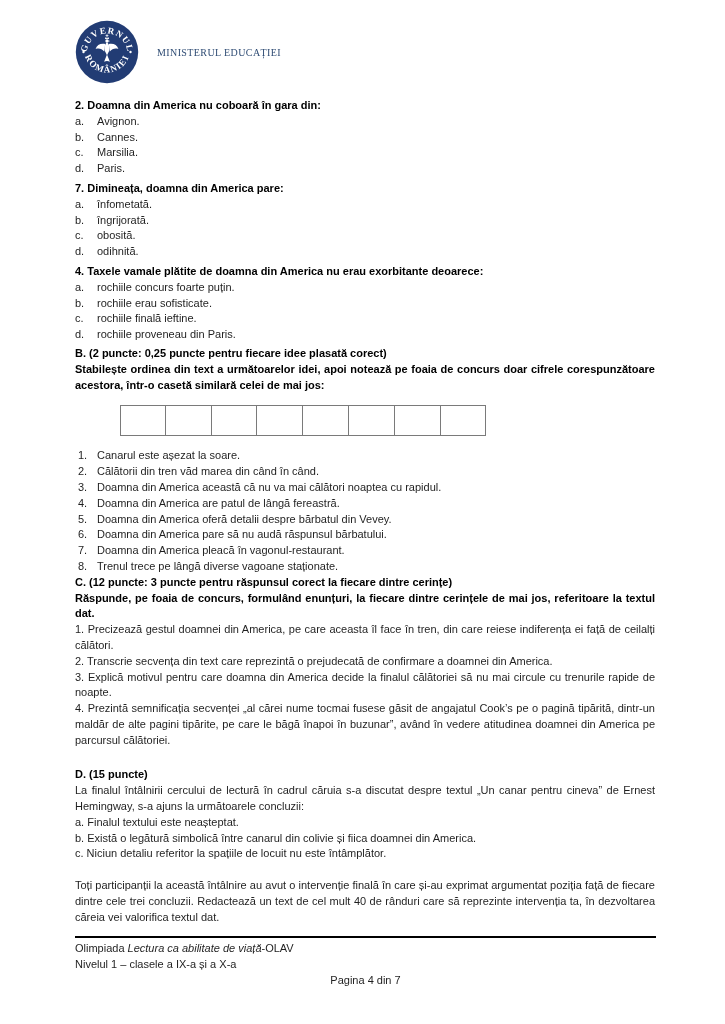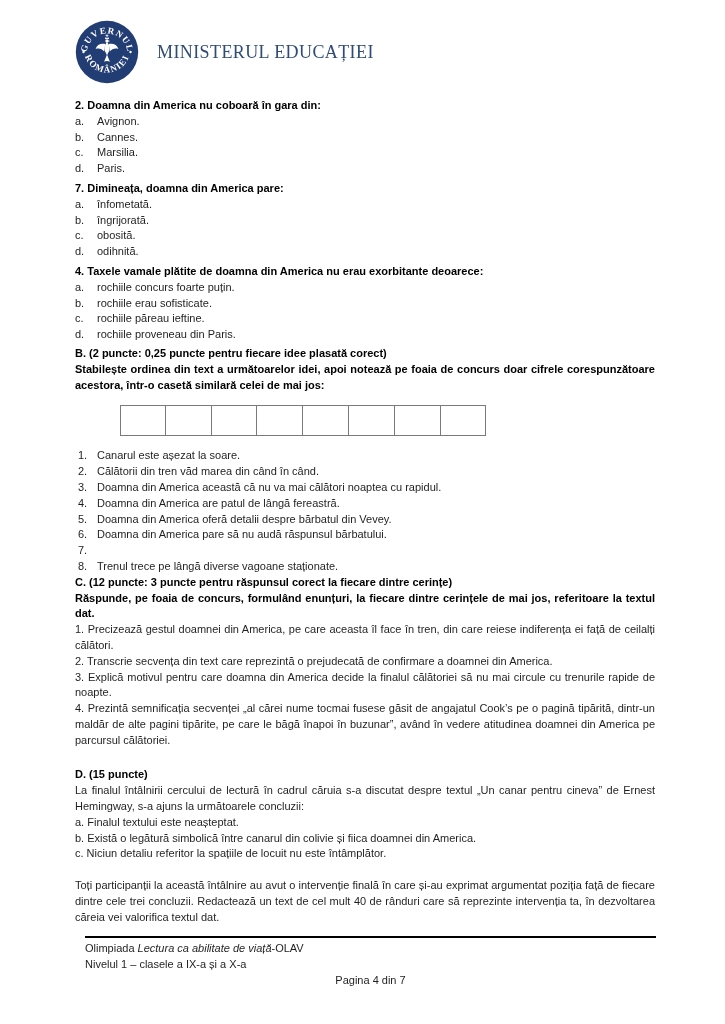--- a/index.html
+++ b/index.html
@@ -11,21 +11,21 @@
     font-family:"Liberation Sans", sans-serif;
     font-size:11px; line-height:15.8px;
     color:#1f1f1f;
     padding:20px 70px 0 75px;
     overflow:hidden;
   }
   .header { display:flex; align-items:center; height:64px; margin-bottom:14px; }
   .logo-svg { width:64px; height:64px; display:block; }
   .ministry {
     font-family:"Liberation Serif", serif;
-    font-size:18px; color:#2f4c74;
+    font-size:10px; color:#2f4c74;
     letter-spacing:0.4px; margin-left:18px; margin-top:2px;
   }
   .bold { font-weight:bold; color:#000; }
   .just { text-align:justify; }
   .it { font-style:italic; }
   .qblock { margin-bottom:4px; }
   .qblock-last { margin-bottom:3px; }
   .opt-row { display:flex; }
   .opt-marker { flex:0 0 22px; }
   .idea-num { flex:0 0 22px; padding-left:3px; }
@@ -33,21 +33,21 @@
   .answer-box {
     width:45.8px; height:31px;
     border:1px solid #7a7a7a; border-left-width:0;
     background:#fff;
   }
   .answer-box:first-child { border-left-width:1px; }
   .section-b { }
   .section-c { margin-bottom:19px; }
   .task { margin-top:16px; }
   .footer {
-    position:absolute; left:85px; right:69px; top:936px;
+    position:absolute; left:75px; right:69px; top:936px;
     border-top:2.5px solid #000; padding-top:3px;
   }
   .page-num { text-align:center; }
 </style>
 </head>
 <body>
 
 <div class="page">
 
   <header class="header">
@@ -124,21 +124,21 @@
     <div class="opt-row">
         <span class="opt-marker">a.</span>
         <span>rochiile concurs foarte puțin.</span>
       </div>
     <div class="opt-row">
         <span class="opt-marker">b.</span>
         <span>rochiile erau sofisticate.</span>
       </div>
     <div class="opt-row">
         <span class="opt-marker">c.</span>
-        <span>rochiile păreau ieftine.</span>
+        <span>rochiile finală ieftine.</span>
       </div>
     <div class="opt-row">
         <span class="opt-marker">d.</span>
         <span>rochiile proveneau din Paris.</span>
       </div>
   </section>
 
   <section class="section-b">
     <div class="bold">B. (2 puncte: 0,25 puncte pentru fiecare idee plasată corect)</div>
     <p class="bold just">Stabilește ordinea din text a următoarelor idei, apoi notează pe foaia de concurs doar cifrele corespunzătoare acestora, într-o casetă similară celei de mai jos:</p>
@@ -172,20 +172,21 @@
       <div class="opt-row">
           <span class="idea-num">5.</span>
           <span>Doamna din America oferă detalii despre bărbatul din Vevey.</span>
         </div>
       <div class="opt-row">
           <span class="idea-num">6.</span>
           <span>Doamna din America pare să nu audă răspunsul bărbatului.</span>
         </div>
       <div class="opt-row">
           <span class="idea-num">7.</span>
+          <span>Doamna din America pleacă în vagonul-restaurant.</span>
         </div>
       <div class="opt-row">
           <span class="idea-num">8.</span>
           <span>Trenul trece pe lângă diverse vagoane staționate.</span>
         </div>
     </div>
   </section>
 
   <section class="section-c">
     <div class="bold">C. (12 puncte: 3 puncte pentru răspunsul corect la fiecare dintre cerințe)</div>

